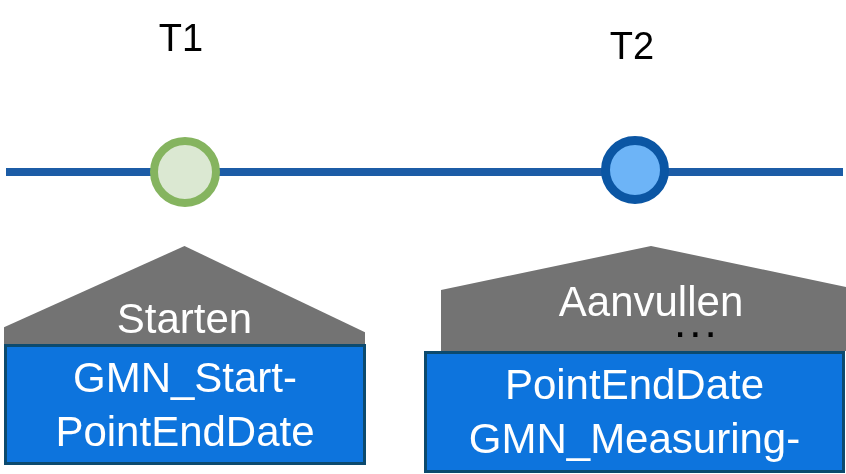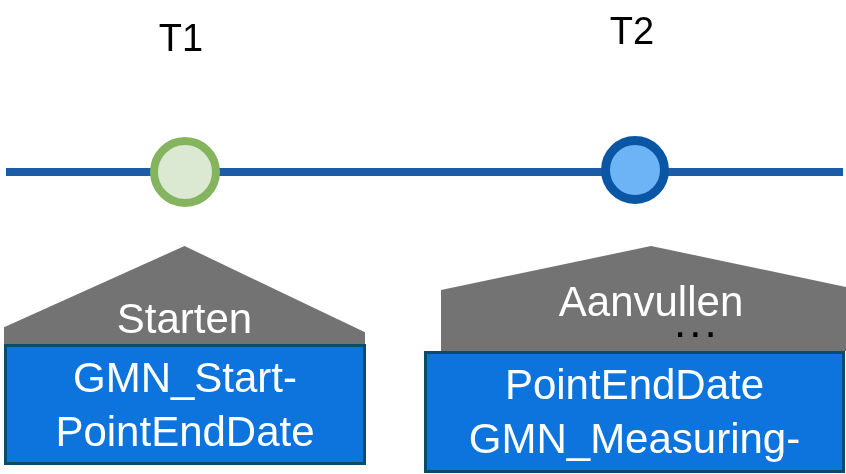--- a/index.html
+++ b/index.html
@@ -38,21 +38,21 @@
   }
   .time-label {
     position: absolute;
     width: 140px;
     text-align: center;
     font-size: 38px;
     color: #000000;
     line-height: 1.1;
   }
   .time-label.t1 { left: 111px; top: 18px; }
-  .time-label.t2 { left: 562px; top: 11px; }
+  .time-label.t2 { left: 562px; top: 26px; }
 
   
   .house {
     position: absolute;
     background: #737373;
     display: flex;
     flex-direction: column;
     align-items: center;
     justify-content: flex-end;
     color: #ffffff;

